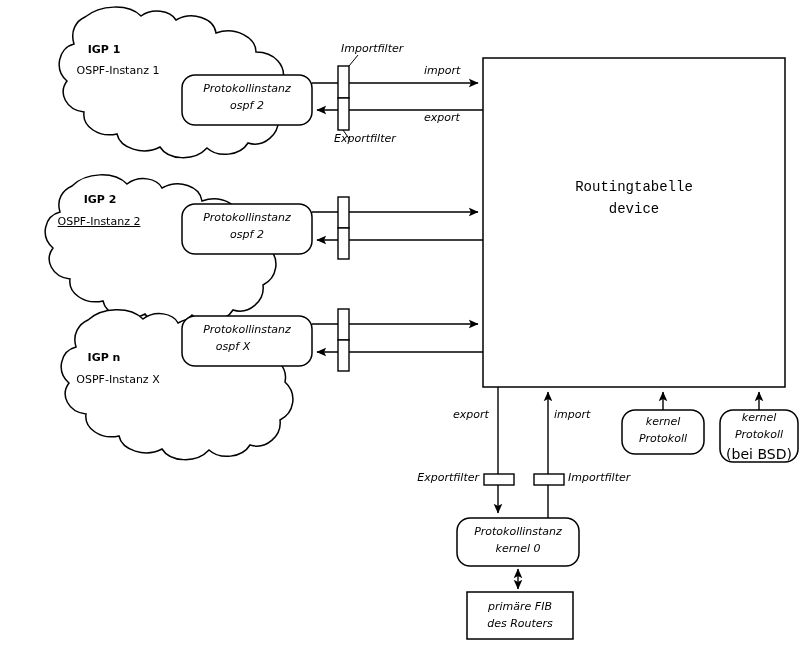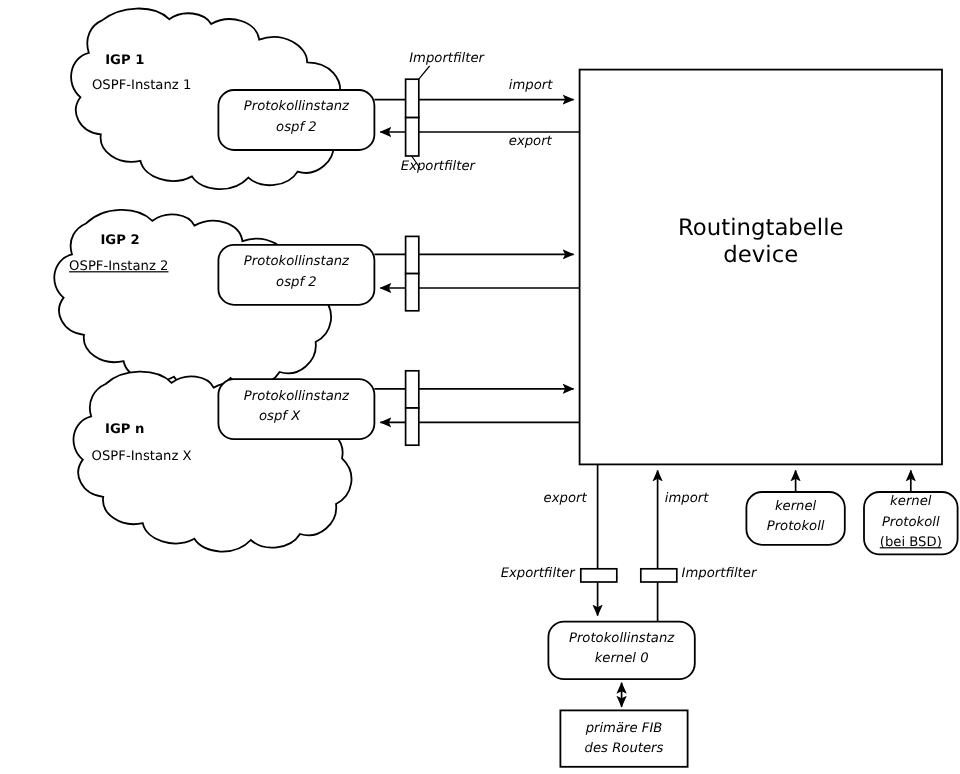--- a/index.html
+++ b/index.html
@@ -31,22 +31,22 @@
   .lbl-c {
     text-align: center;
     transform: translateX(-50%);
   }
   .lbl-r {
     text-align: right;
     transform: translateX(-100%);
   }
   .t13 { font-size: 11px; }
   .t12 { font-size: 11px; font-style: italic; }
-  .t15 { font-size: 19px; }
-  .t9  { font-size: 11px; text-decoration: underline; }
+  .t15 { font-size: 14px; font-family: Liberation Mono, monospace; }
+  .t9  { font-size: 14px; }
   .bold { font-weight: bold; }
 </style>
 </head>
 <body>
 
 <div id="canvas">
 
   <svg id="diagram-svg" viewBox="0 0 800 645" xmlns="http://www.w3.org/2000/svg">
     <defs>
       <marker id="arrow" viewBox="0 0 10 10" refX="9.4" refY="5" markerWidth="7" markerHeight="7" orient="auto-start-reverse">

